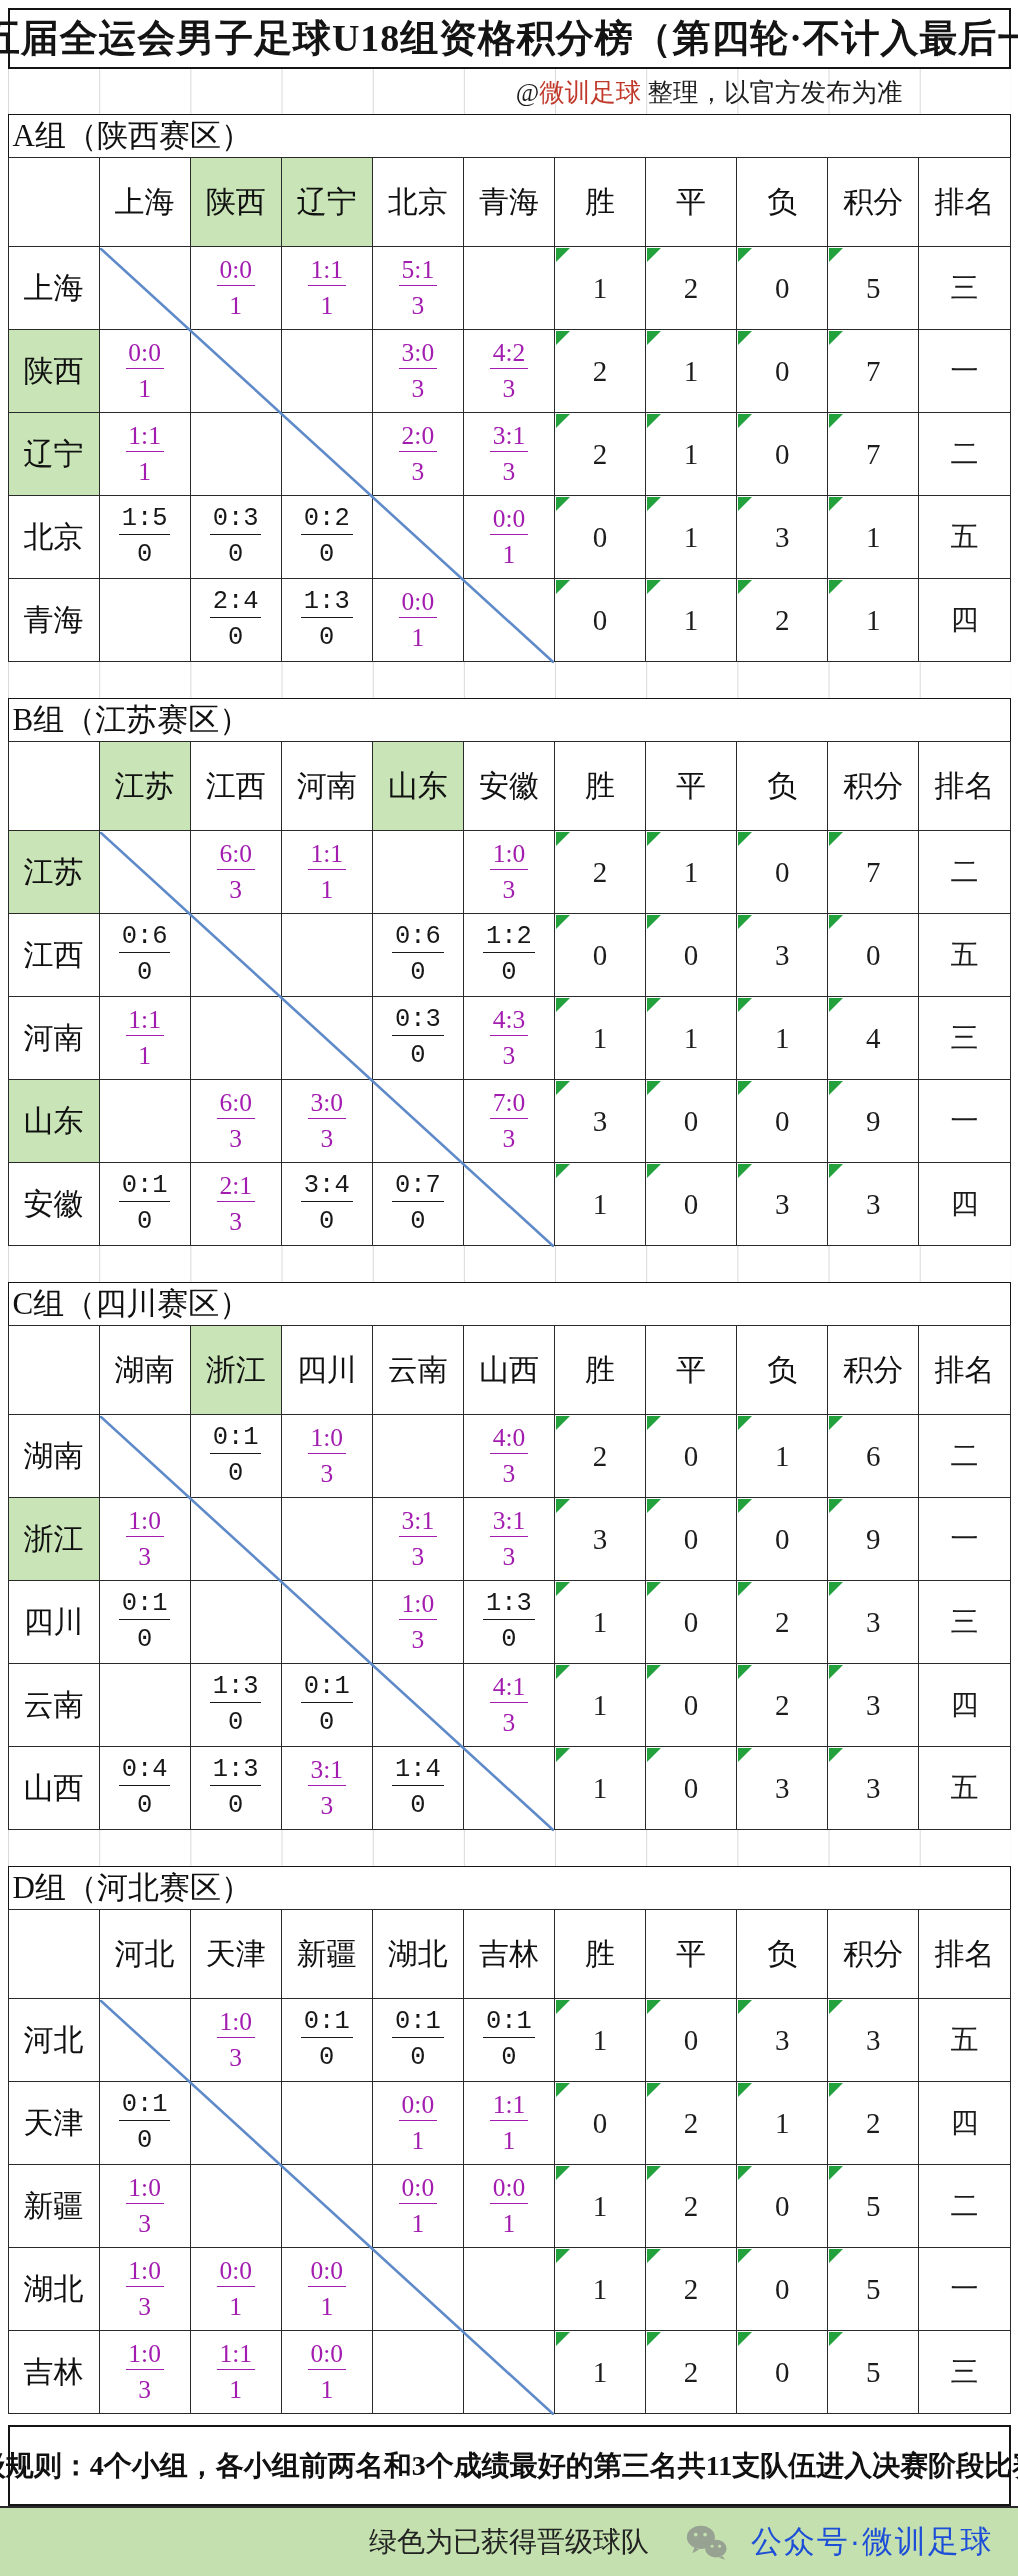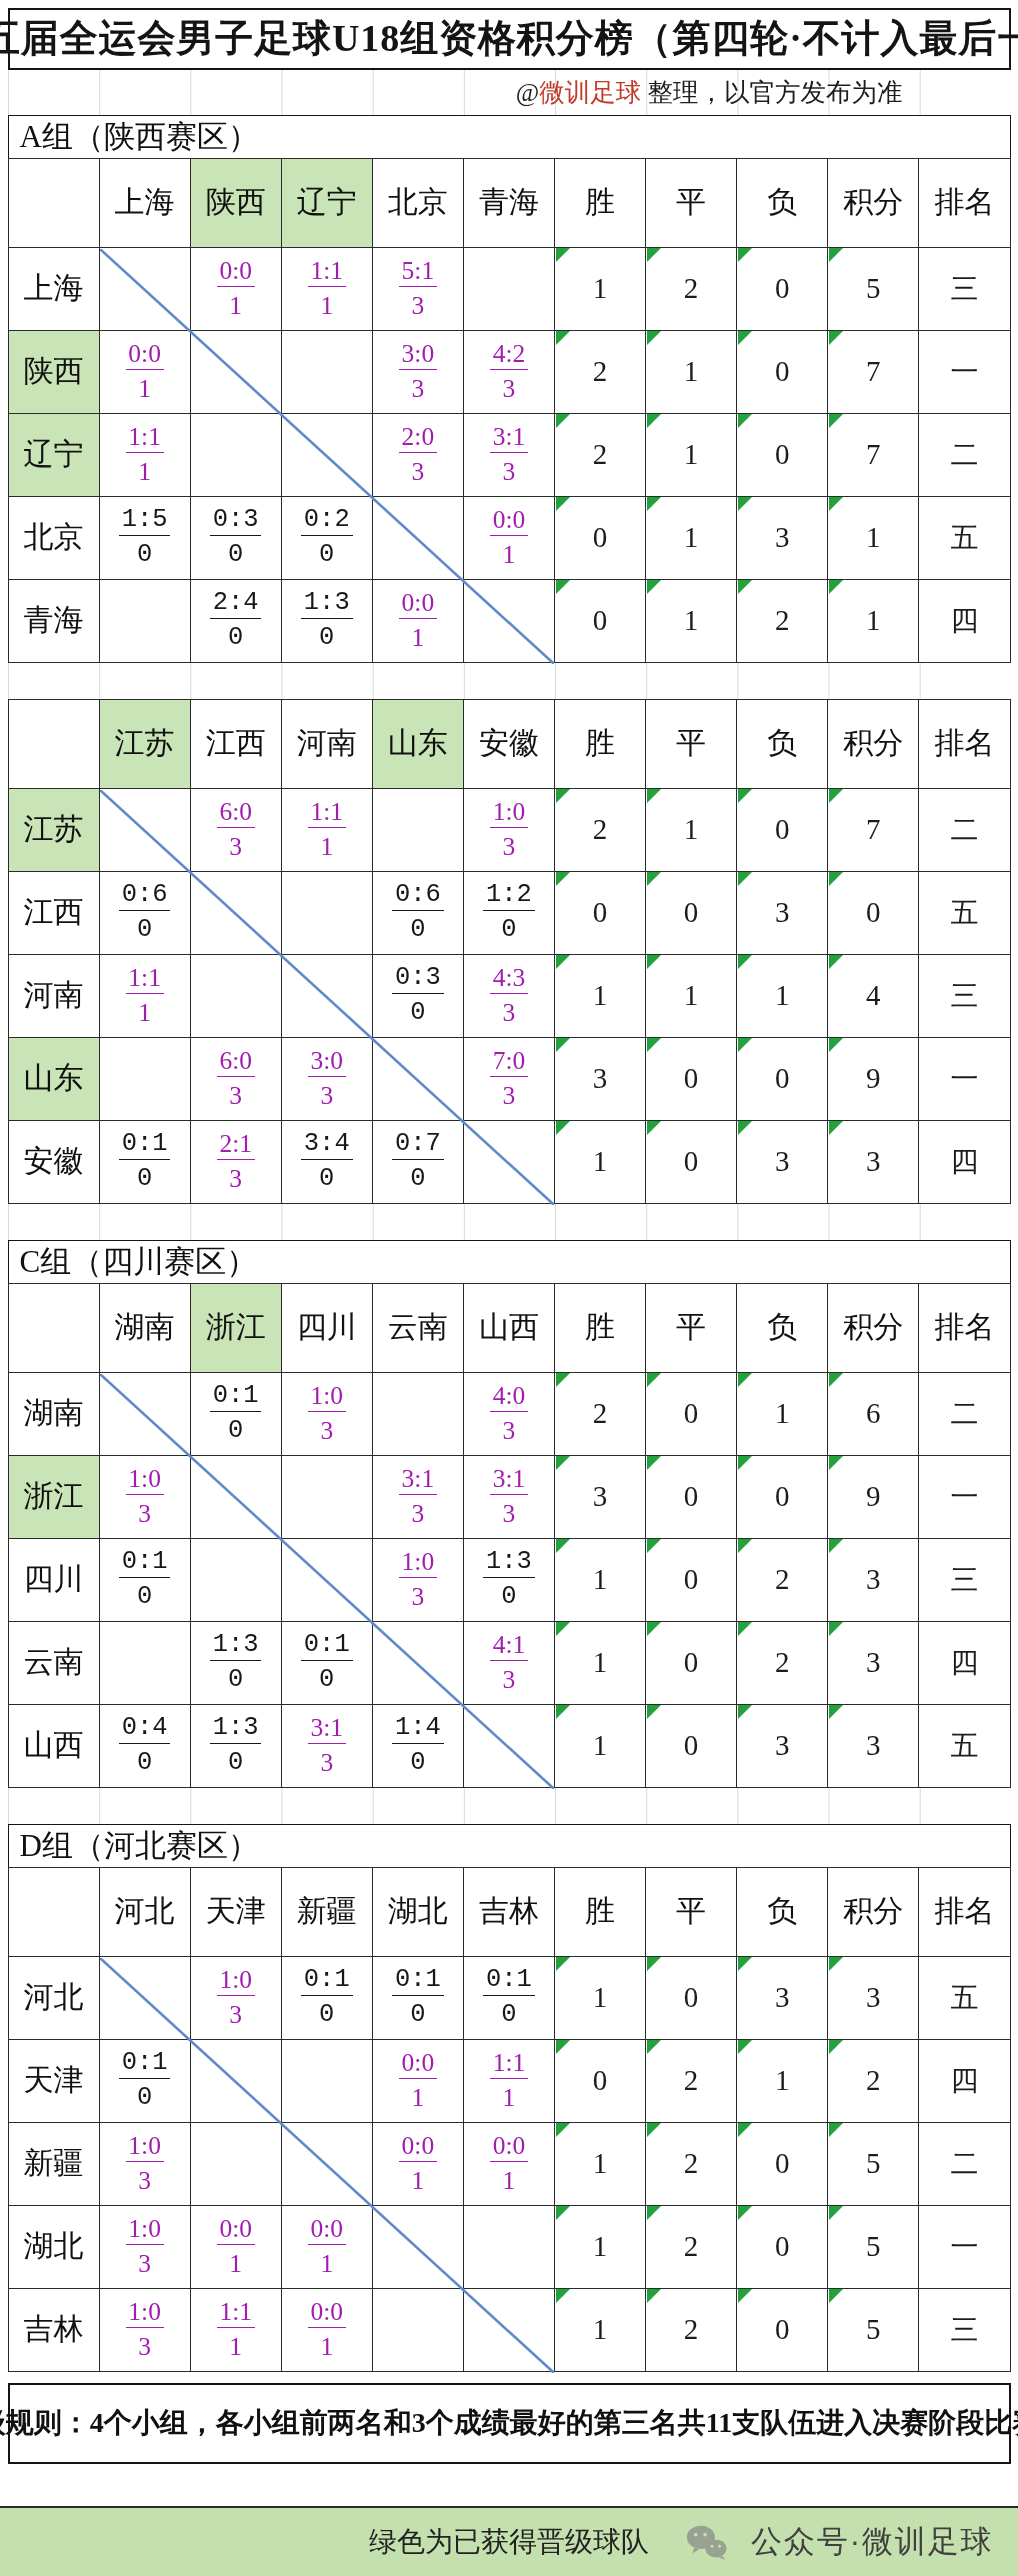--- a/index.html
+++ b/index.html
@@ -23,21 +23,21 @@
   .subtitle-row{ position:relative; height:45px; margin:0 7.5px; }
   .subtitle{
     position:absolute; right:108px; top:50%; transform:translateY(-50%);
     font-size:25.5px; color:#1d1d1d; white-space:nowrap;
   }
   .subtitle .red{ color:#c0392b;text-align:right; }
   .spacer-row{ height:36px; margin:0 7.5px; }
   
   .group-label{
     margin:0 7.5px; border:1.9px solid #151515; border-bottom:none; height:43px;
-    display:flex; align-items:center; padding-left:11px;
+    display:flex; align-items:center; padding-left:4px;
     font-size:31px; color:#111; white-space:nowrap;
   }
   
   .twrap{ position:relative; margin:0 7.5px; }
   table.grid{
     width:100%; border-collapse:collapse; table-layout:fixed;
     border:1.9px solid #151515; background:#fff;
   }
   .grid th,.grid td{
     border:1.9px solid #2a2a2a; padding:0; text-align:center; vertical-align:middle;
@@ -73,21 +73,21 @@
     font-size:28px; font-weight:600; color:#101010; white-space:nowrap;
   }
   .footer-bar{
     margin-top:auto; height:70px; background:#c3e0ae; border-top:2.8px solid #2a2a2a;
     position:relative; display:flex; align-items:center; justify-content:center;
     font-size:28px; color:#222;
   }
   .watermark{
     position:absolute; right:24.5px; top:50%; transform:translateY(-50%);
     display:flex; align-items:center; gap:23px;
-    color:#404040; font-size:31px; letter-spacing:1.9px;
+    color:#1d4ed8; font-size:31px; letter-spacing:1.9px;
     font-family:"Liberation Sans","DejaVu Sans",sans-serif; white-space:nowrap;text-align:center;
   }
 </style>
 </head>
 <body>
 
 <div class="page">
 
   <div class="title-box">第十五届全运会男子足球U18组资格积分榜（第四轮·不计入最后一名）</div>
 
@@ -180,20 +180,21 @@
               <td class="stat tri">1</td>
               <td class="stat rank">四</td>
             </tr>
           </tbody>
         </table>
         <svg class="diag" viewBox="0 0 100 100" preserveAspectRatio="none">
           <line x1="0" y1="0" x2="100" y2="100" vector-effect="non-scaling-stroke"></line>
         </svg>
       </div>
       <div class="spacer-row gridlines"></div>
+      <div class="group-label">B组（江苏赛区）</div>
       <div class="twrap">
         <table class="grid">
           <thead>
             <tr>
               <th class="corner"></th>
               <th class="team-h qual">江苏</th>
               <th class="team-h">江西</th>
               <th class="team-h">河南</th>
               <th class="team-h qual">山东</th>
               <th class="team-h">安徽</th>

